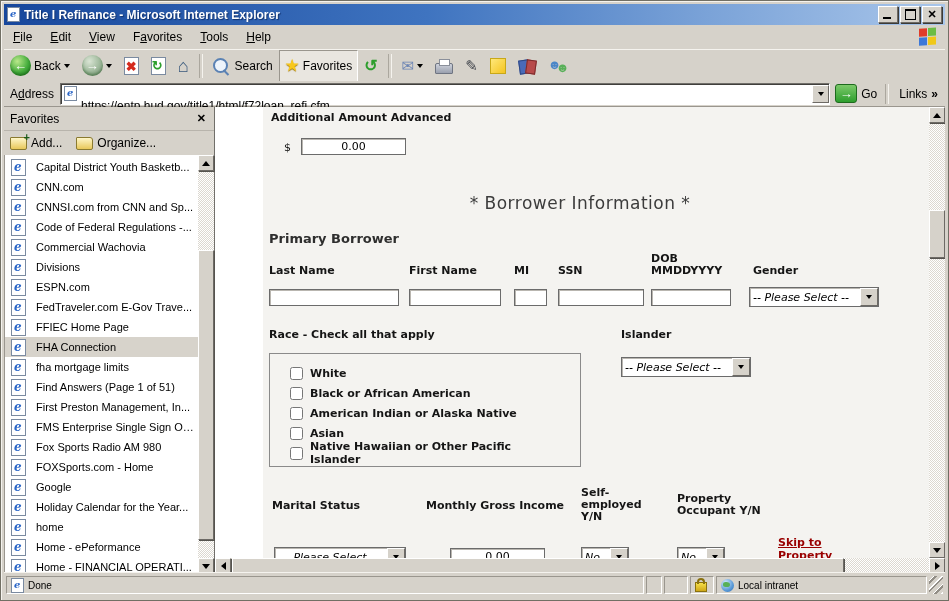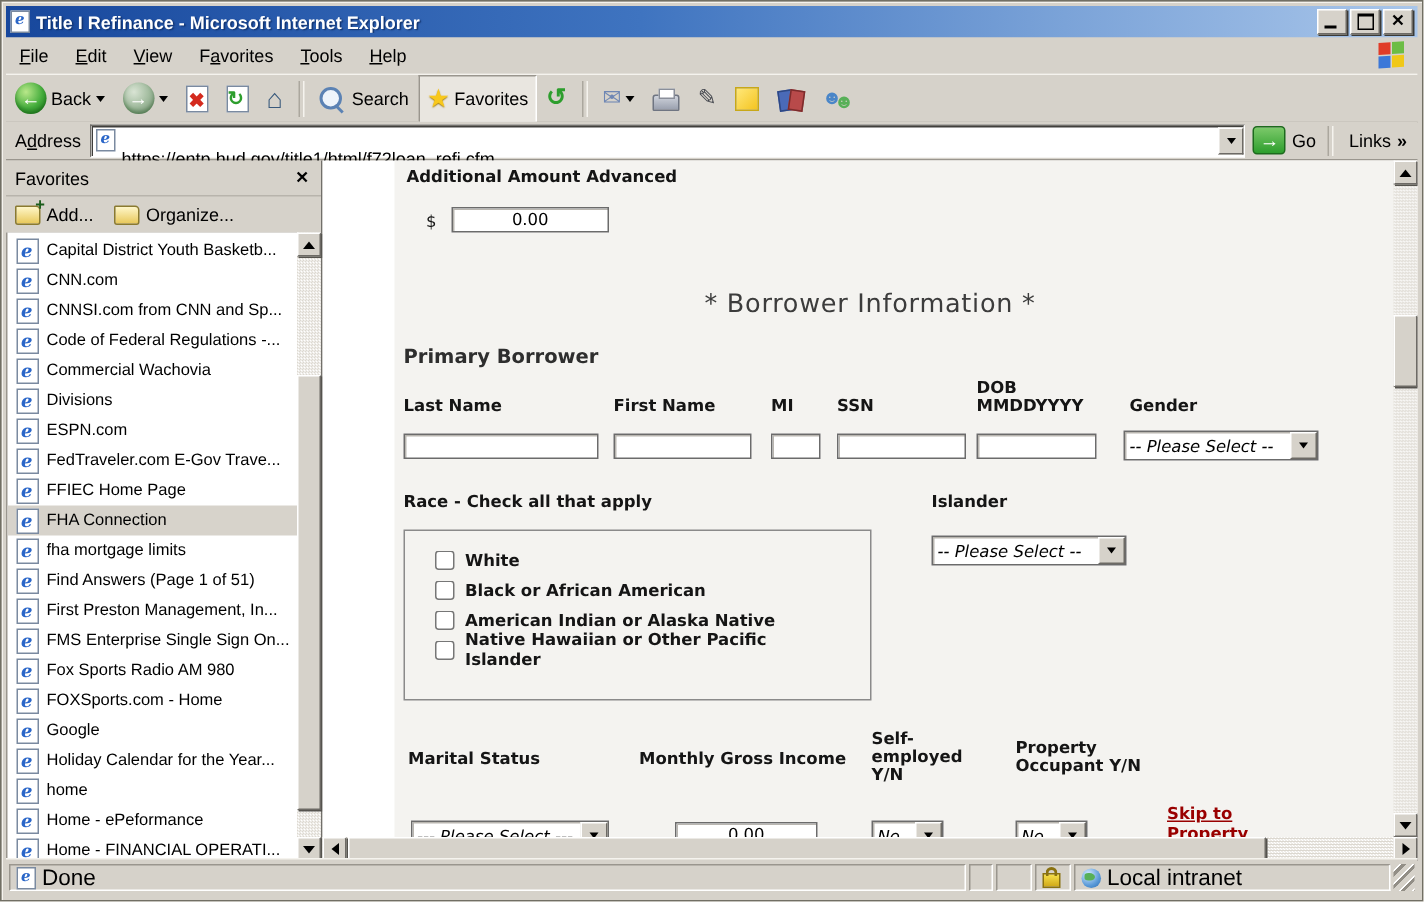--- a/index.html
+++ b/index.html
@@ -118,21 +118,21 @@
   .sb-close{background:none;border:none;font-size:11px;font-weight:bold;padding:0 2px;cursor:default;}
   .sb-actions{height:24px;display:flex;align-items:center;gap:14px;padding:0 6px;font-size:12px;
     border-bottom:1px solid #9a968e;box-shadow:0 1px 0 #f5f3ee;}
   .sb-act{display:flex;align-items:center;gap:4px;}
   .fold-icon{width:15px;height:11px;background:linear-gradient(#fef6c8,#e8c85a);
     border:1px solid #8a7a30;border-radius:1px 3px 2px 2px;position:relative;}
   .fold-icon.add::after{content:"+";position:absolute;right:-4px;top:-7px;color:#1a5c1a;
     font-weight:bold;font-size:11px;}
   .sb-list{position:absolute;left:0;top:48px;right:16px;bottom:0;background:#fff;
     overflow:hidden;padding-top:2px;border-left:1px solid #9a968e;}
-  .fav-item{display:flex;align-items:center;gap:5px;height:20px;padding:0 2px 0 6px;
+  .fav-item{display:flex;align-items:center;gap:10px;height:20px;padding:0 2px 0 6px;
     font-size:11px;white-space:nowrap;cursor:default;}
   .fav-item.selected{background:#d7d3cb;}
   .fav-label{overflow:hidden;text-overflow:ellipsis;}
 
   
   .track-checker{background:#f1efe9;
     background-image:conic-gradient(#ffffff 25%,#dcd8d0 0 50%,#ffffff 0 75%,#dcd8d0 0);
     background-size:2px 2px;}
   .sc-btn{position:absolute;width:16px;height:16px;background:#d6d2ca;border:1px solid;
     border-color:#fff #6d6a65 #6d6a65 #fff;box-shadow:1px 1px 0 #55534e;
@@ -166,21 +166,21 @@
   .race-box{position:absolute;border:1px solid #8a8a8a;padding:9px 20px;box-sizing:border-box;}
   .race-row{display:flex;align-items:center;gap:7px;height:20px;font-size:11px;font-weight:bold;color:#151515;}
   .cbx{width:13px;height:13px;margin:0;}
   .skip-link{position:absolute;color:#990000;font-weight:bold;font-size:11px;line-height:13px;
     text-decoration:underline;white-space:pre-line;cursor:pointer;}
   .v-scroll{position:absolute;right:0;top:0;width:16px;bottom:16px;}
   .h-scroll{position:absolute;left:0;bottom:0;height:16px;right:0;}
 
   
   .statusbar{position:absolute;left:3px;right:3px;bottom:3px;height:22px;background:#d6d2ca;
-    border-top:1px solid #f5f3ee;display:flex;align-items:center;gap:2px;padding:1px 2px;font-size:15px;}
+    border-top:1px solid #f5f3ee;display:flex;align-items:center;gap:2px;padding:1px 2px;font-size:10px;}
   .pane{height:18px;border:1px solid;border-color:#9a968e #fff #fff #9a968e;
     display:flex;align-items:center;gap:4px;padding:0 4px;box-sizing:border-box;}
   .pane.done{flex:1;}
   .padlock{width:10px;height:8px;background:linear-gradient(#f6e04a,#d0a818);
     border:1px solid #8a7210;position:relative;margin-top:3px;}
   .padlock::before{content:"";position:absolute;left:1px;top:-5px;width:4px;height:4px;
     border:2px solid #8a7210;border-bottom:none;border-radius:4px 4px 0 0;}
   .globe{width:13px;height:13px;border-radius:50%;
     background:radial-gradient(circle at 35% 30%,#d8ecff,#5a9ad8 60%,#2a6ab0);position:relative;}
   .globe::after{content:"";position:absolute;left:2px;top:3px;width:7px;height:5px;
@@ -454,20 +454,24 @@
         <label class="race-row">
           <input type="checkbox" class="cbx" style="">
           <span>Black or African American</span>
         </label>
         <label class="race-row">
           <input type="checkbox" class="cbx" style="">
           <span>American Indian or Alaska Native</span>
         </label>
         <label class="race-row">
           <input type="checkbox" class="cbx" style="">
+          <span>Asian</span>
+        </label>
+        <label class="race-row">
+          <input type="checkbox" class="cbx" style="">
           <span>Native Hawaiian or Other Pacific Islander</span>
         </label>
       </div>
 
     <div class="selectbox" style="left:406px;top:250px;width:130px;">
       <span class="sel-text">-- Please Select --</span>
       <span class="sel-btn">
           <span class="tri-down"></span>
         </span>
     </div>

